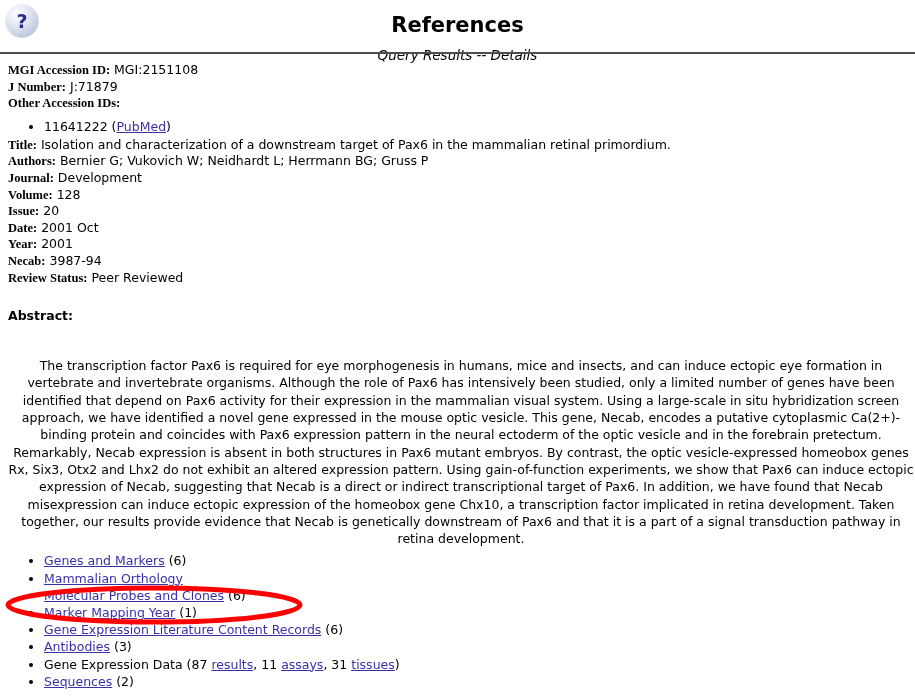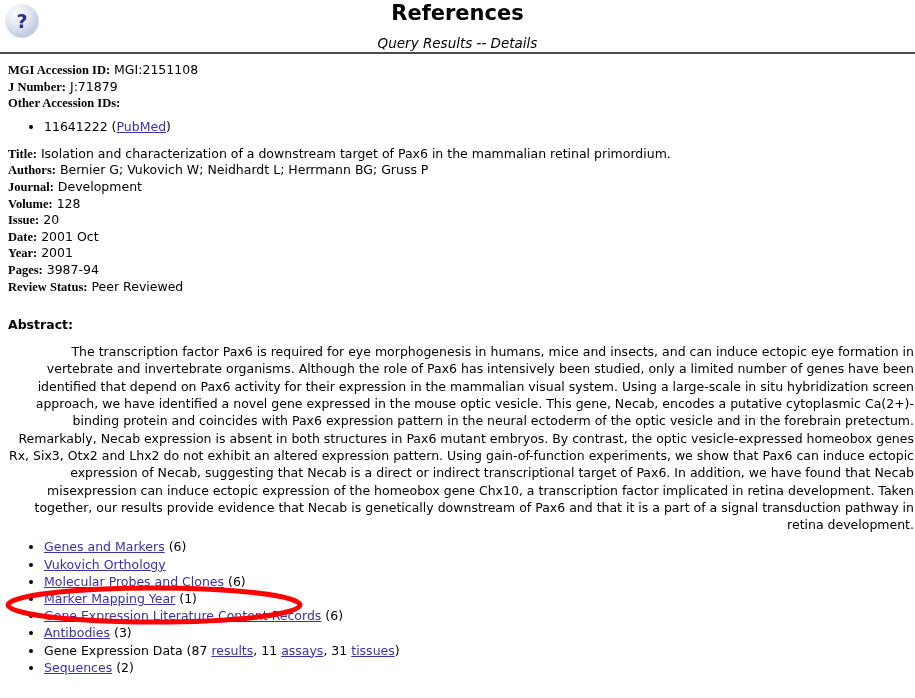--- a/index.html
+++ b/index.html
@@ -30,21 +30,21 @@
     width: 34px;
     height: 34px;
     border-radius: 50%;
     background: radial-gradient(circle at 36% 30%, #ffffff 0%, #e2e6f2 38%, #c3cadf 70%, #aab3cc 100%);
     box-shadow: inset 0 0 2px #ffffff;
     display: block;
   }
   .help-icon svg { display: block; }
   .title-block {
     text-align: center;
-    padding-top: 0;
+    padding-top: 12px;
   }
   .page-title {
     font-size: 21px;
     font-weight: bold;
     letter-spacing: 0px;
     line-height: 26px;
     margin: 0;
   }
   .page-subtitle {
     font-size: 13.5px;
@@ -77,31 +77,31 @@
     margin: 6px 0 0 0;
     padding: 0 0 0 36px;
     list-style: disc;
   }
   ul.plain li {
     line-height: 17px;
     margin: 0;
     padding: 0;
   }
 
-  .citation { margin-top: 11px; }
+  .citation { margin-top: 2px; }
 
   .abstract-heading {
     font-weight: bold;
     margin-top: 22px;
     line-height: 16px;
   }
   .abstract-body {
-    margin-top: 10px;
+    margin-top: 33px;
     line-height: 17.3px;
-    text-align: right;
+    text-align: center;
     width: 906px;
   }
 
   .addl-heading {
     font-weight: bold;
     margin-top: 19px;
     line-height: 16px;
   }
   ul.addl {
     margin: 5px 0 0 0;
@@ -200,21 +200,21 @@
       <span class="lbl">Date:</span>
       <span class="val">2001 Oct</span>
     </div>
 
     <div class="field-line">
       <span class="lbl">Year:</span>
       <span class="val">2001</span>
     </div>
 
     <div class="field-line">
-      <span class="lbl">Pages:</span>
+      <span class="lbl">Necab:</span>
       <span class="val">3987-94</span>
     </div>
 
     <div class="field-line">
       <span class="lbl">Review Status:</span>
       <span class="val">Peer Reviewed</span>
     </div>
   </div>
 
   <div class="abstract-heading">Abstract:</div>
@@ -222,21 +222,21 @@
 
 
   <ul class="addl">
 
     <li>
       <a href="#">Genes and Markers</a>
       <span>(6)</span>
     </li>
 
     <li>
-      <a href="#">Vukovich Orthology</a>
+      <a href="#">Mammalian Orthology</a>
       <span></span>
     </li>
 
     <li>
       <a href="#">Molecular Probes and Clones</a>
       <span>(6)</span>
     </li>
 
     <li>
       <a href="#">Marker Mapping Year</a>

